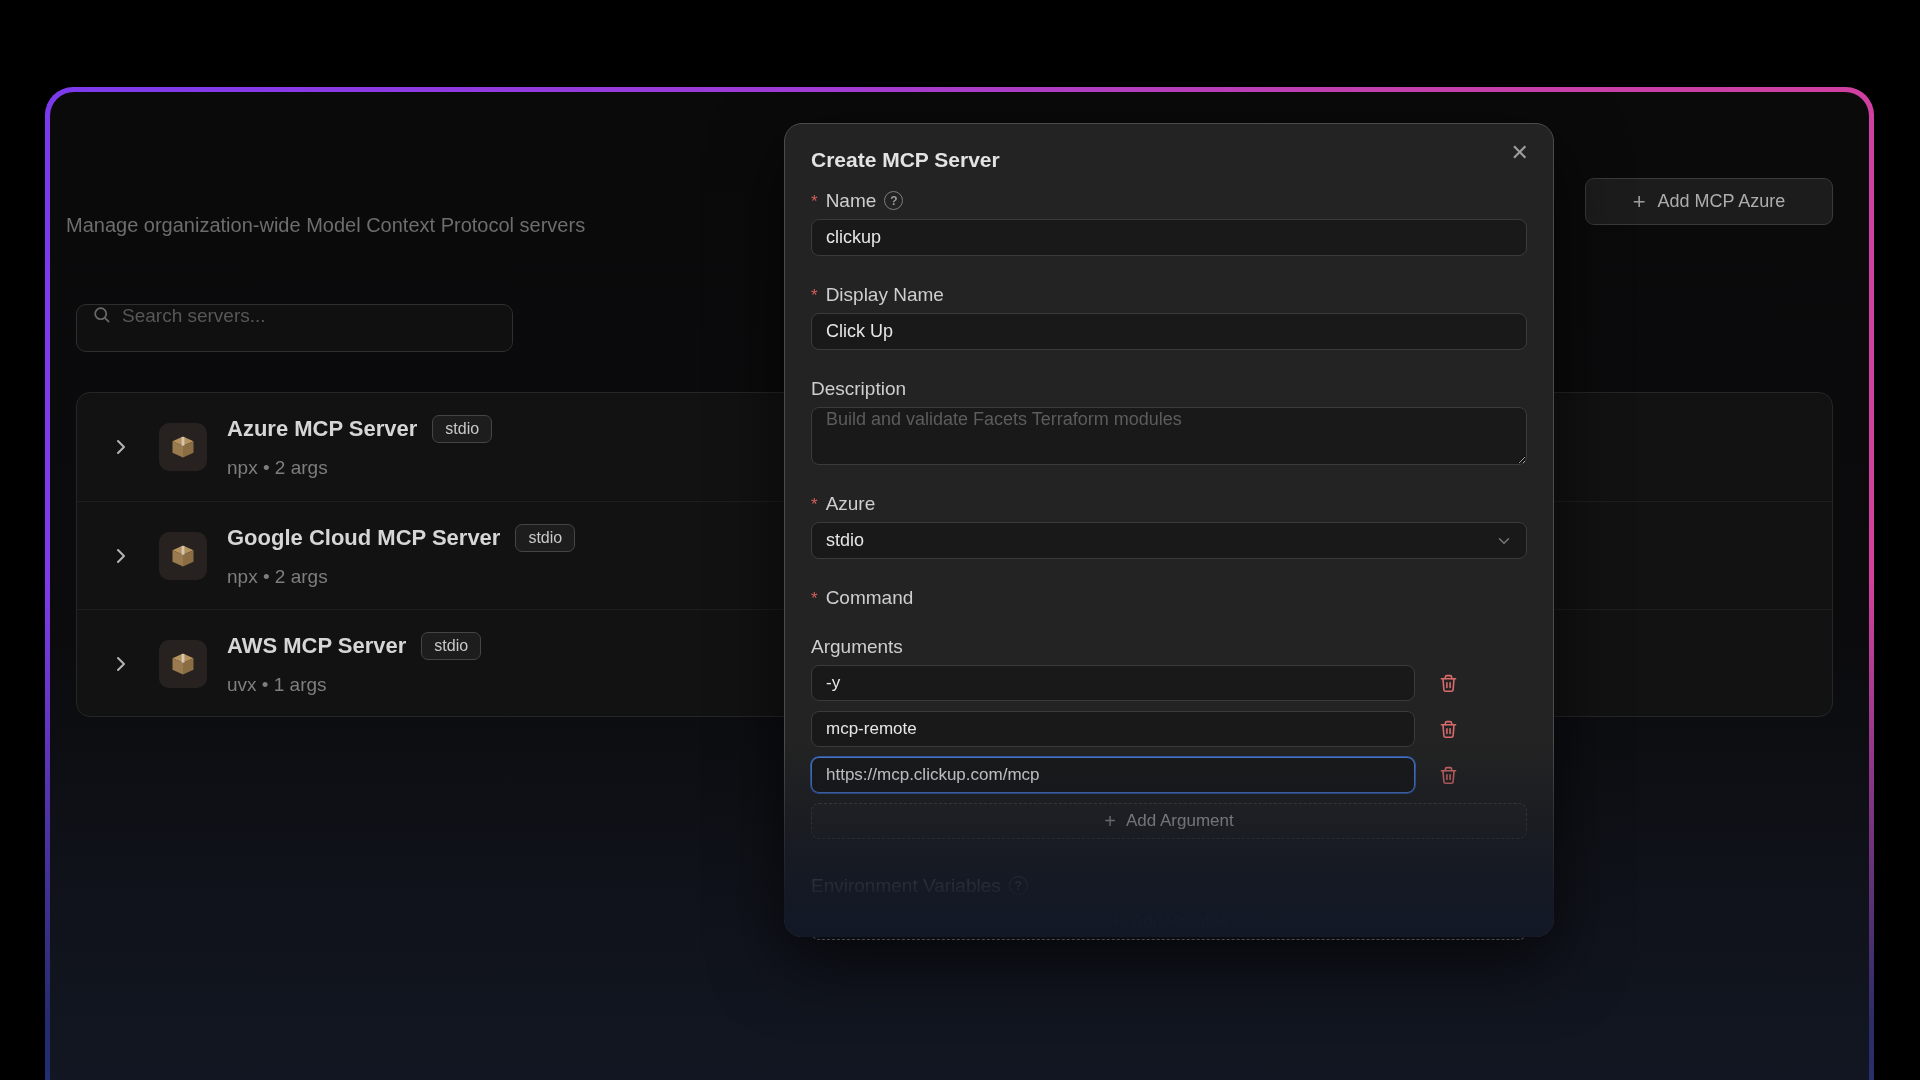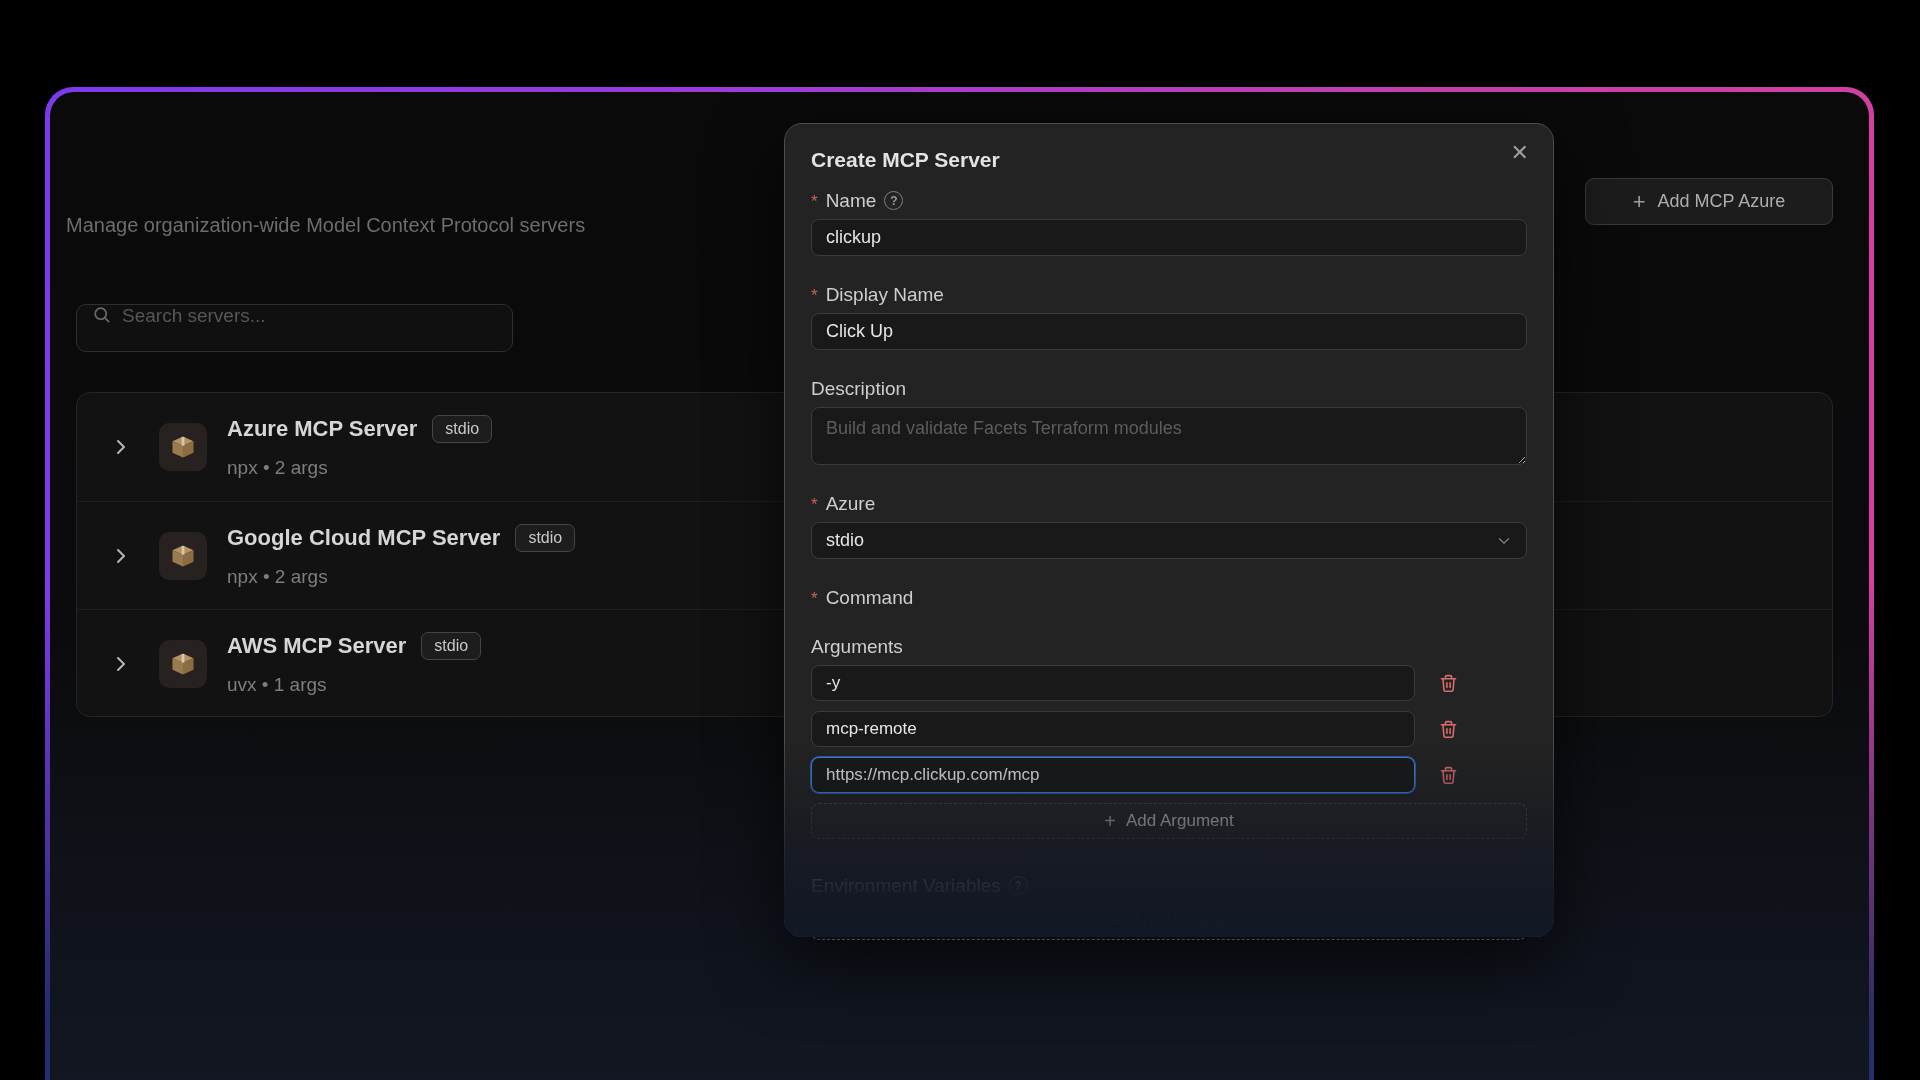--- a/index.html
+++ b/index.html
@@ -81,21 +81,21 @@
   .req { color:#d45f5a; font-size:17px; align-self:flex-start; line-height:1.4; }
   .help {
     width:19px; height:19px; border:1.5px solid #7d7d7d; border-radius:50%;
     color:#999; font-size:12px; font-weight:700;
     display:inline-flex; align-items:center; justify-content:center;
   }
   .tin {
     width:100%; height:37px; background:#191919; border:1px solid #3b3b3b; border-radius:8px;
     color:#e6e6e6; font-size:18px; padding:0 14px; font-family:inherit; outline:none; display:block;
   }
-  textarea.tin { height:58px; padding-top:9px; resize:vertical; line-height:1.3; }
+  textarea.tin { height:58px; resize:vertical; line-height:1.3; }
   .tin::placeholder { color:#5c5c5c; }
 
   .select-box { position:relative; display:flex; align-items:center; cursor:pointer; }
   .select-box .sel-value { font-size:18px; color:#e6e6e6; }
   .select-box .chev { position:absolute; right:13px; color:#777; display:flex; }
 
   .arg-row { display:flex; align-items:center; margin-bottom:10px; }
   .arg-row .tin { width:604px; height:36px; font-size:17px; }
   .arg-row .tin.focused { border-color:#4f7cd1; box-shadow:0 0 0 1px #2e5da8; }
   .trash-btn { margin-left:24px; background:none; border:none; color:#d96b6b; cursor:pointer; display:flex; }

